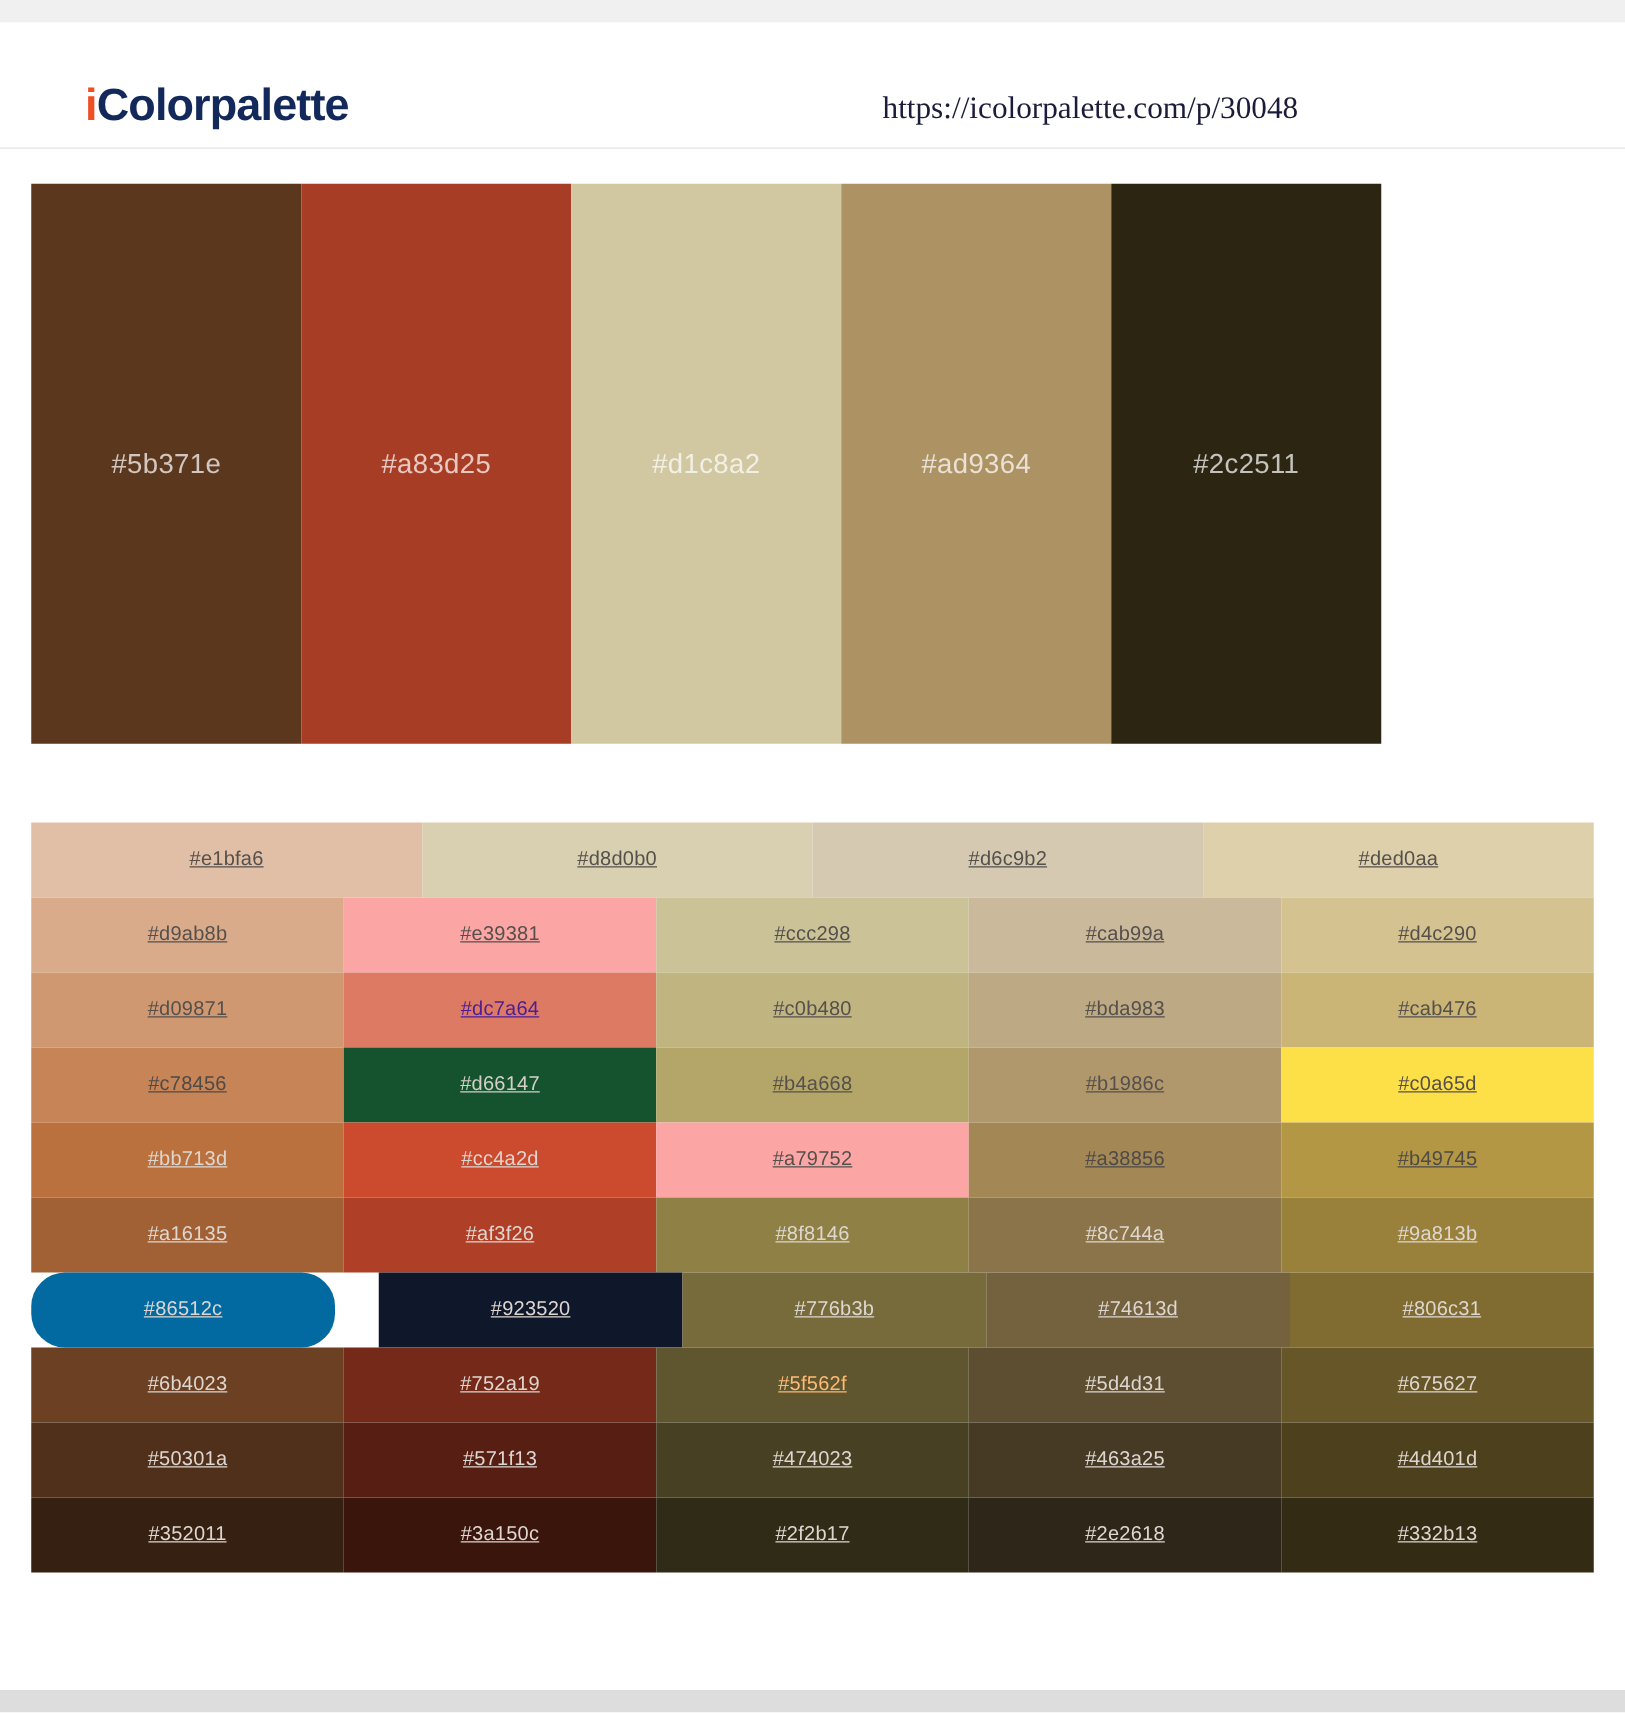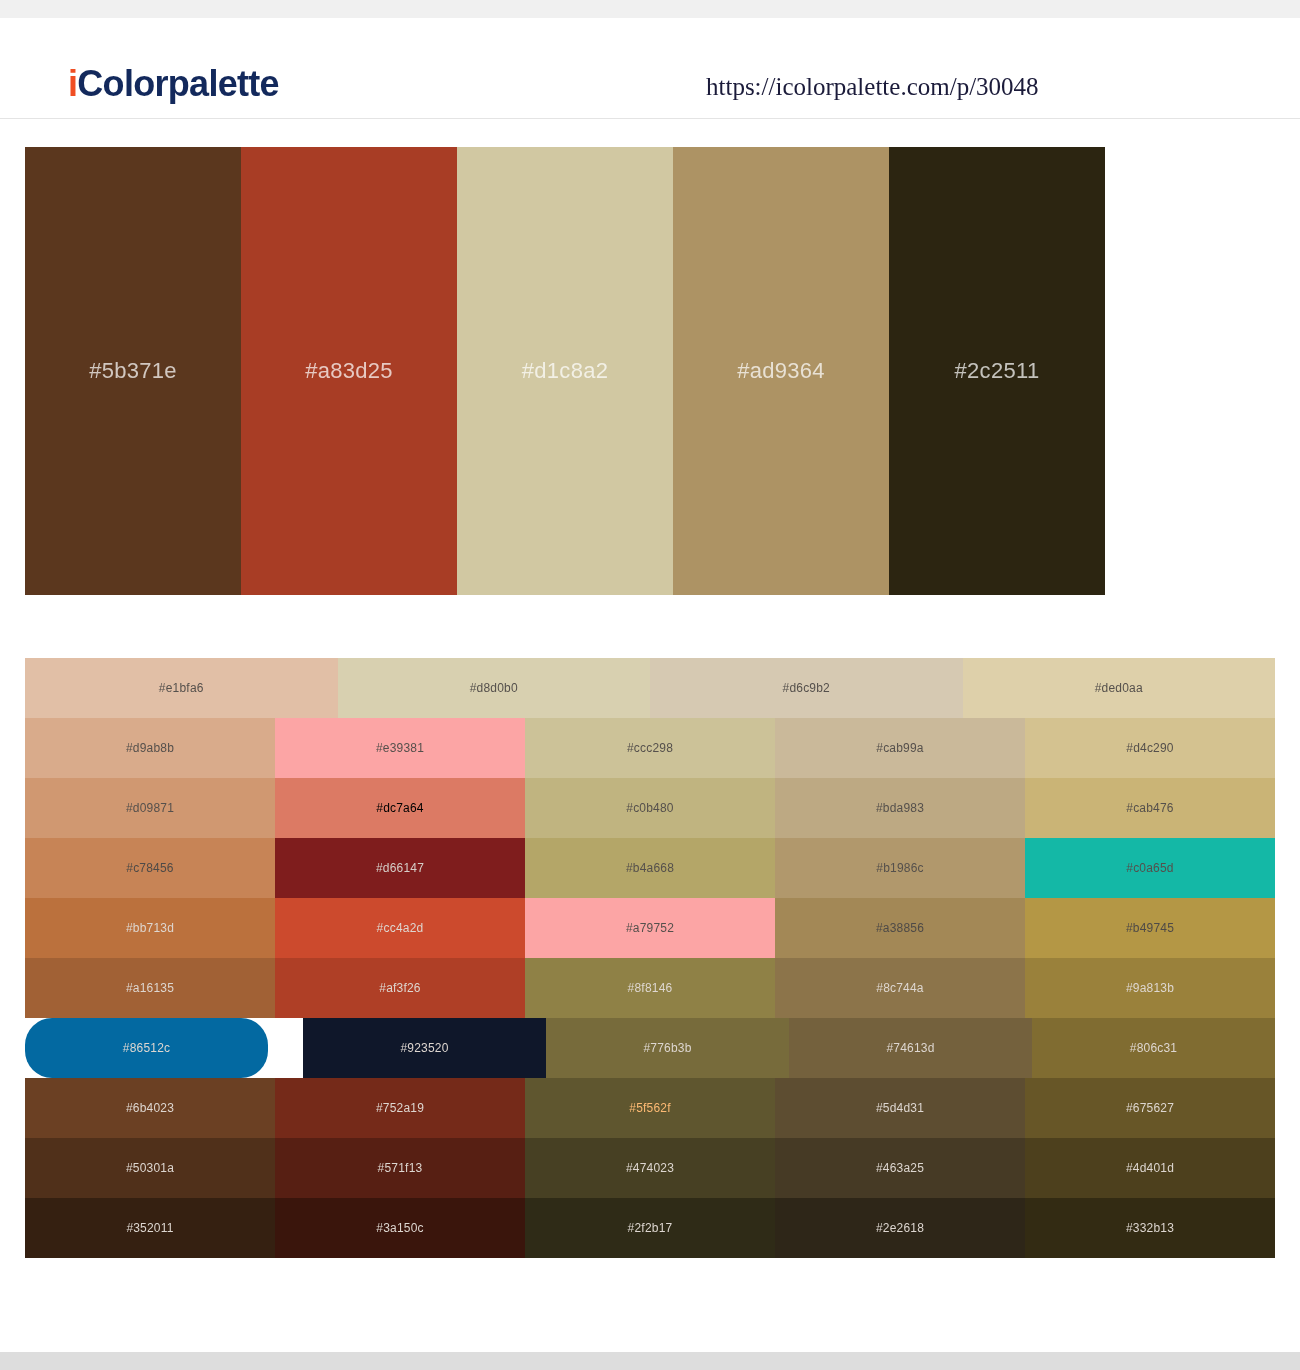--- a/index.html
+++ b/index.html
@@ -82,23 +82,24 @@
     flex-direction: column;
   }
   .shade-row { display: flex; height: 60px; }
   .shade-cell {
     flex: 1 1 0;
     display: flex;
     align-items: center;
     justify-content: center;
   }
   .shade-label {
-    font-size: 12px;
+    font-size: 16px;
     letter-spacing: 0.2px;
     user-select: none;
+    text-decoration: underline;
   }
 
   
   .bottombar {
     position: absolute;
     left: 0; top: 1352px;
     width: 1300px; height: 18px;
     background: #dddddd;
   }
 </style>
@@ -164,46 +165,46 @@
         </div>
         <div class="shade-cell" style="background: rgb(212, 194, 144);">
           <span class="shade-label" style="color: rgb(85, 80, 76);">#d4c290</span>
         </div>
       </div>
       <div class="shade-row">
         <div class="shade-cell" style="background: rgb(208, 152, 113);">
           <span class="shade-label" style="color: rgb(85, 80, 76);">#d09871</span>
         </div>
         <div class="shade-cell" style="background: rgb(220, 122, 100);">
-          <span class="shade-label" style="color: #000000;">#dc7a64</span>
+          <span class="shade-label" style="color: #4c1d95;">#dc7a64</span>
         </div>
         <div class="shade-cell" style="background: rgb(192, 180, 128);">
           <span class="shade-label" style="color: rgb(85, 80, 76);">#c0b480</span>
         </div>
         <div class="shade-cell" style="background: rgb(189, 169, 131);">
           <span class="shade-label" style="color: rgb(85, 80, 76);">#bda983</span>
         </div>
         <div class="shade-cell" style="background: rgb(202, 180, 118);">
           <span class="shade-label" style="color: rgb(85, 80, 76);">#cab476</span>
         </div>
       </div>
       <div class="shade-row">
         <div class="shade-cell" style="background: rgb(199, 132, 86);">
           <span class="shade-label" style="color: rgb(78, 74, 71);">#c78456</span>
         </div>
-        <div class="shade-cell" style="background: #7f1d1d;">
+        <div class="shade-cell" style="background: #14532d;">
           <span class="shade-label" style="color: rgb(214, 207, 201);">#d66147</span>
         </div>
         <div class="shade-cell" style="background: rgb(180, 166, 104);">
           <span class="shade-label" style="color: rgb(85, 80, 76);">#b4a668</span>
         </div>
         <div class="shade-cell" style="background: rgb(177, 152, 108);">
           <span class="shade-label" style="color: rgb(85, 80, 76);">#b1986c</span>
         </div>
-        <div class="shade-cell" style="background: #14b8a6;">
+        <div class="shade-cell" style="background: #fde047;">
           <span class="shade-label" style="color: rgb(85, 80, 76);">#c0a65d</span>
         </div>
       </div>
       <div class="shade-row">
         <div class="shade-cell" style="background: rgb(187, 113, 61);">
           <span class="shade-label" style="color: rgb(222, 215, 209); text-align: right;">#bb713d</span>
         </div>
         <div class="shade-cell" style="background: rgb(204, 74, 45);">
           <span class="shade-label" style="color: rgb(222, 215, 209);">#cc4a2d</span>
         </div>

